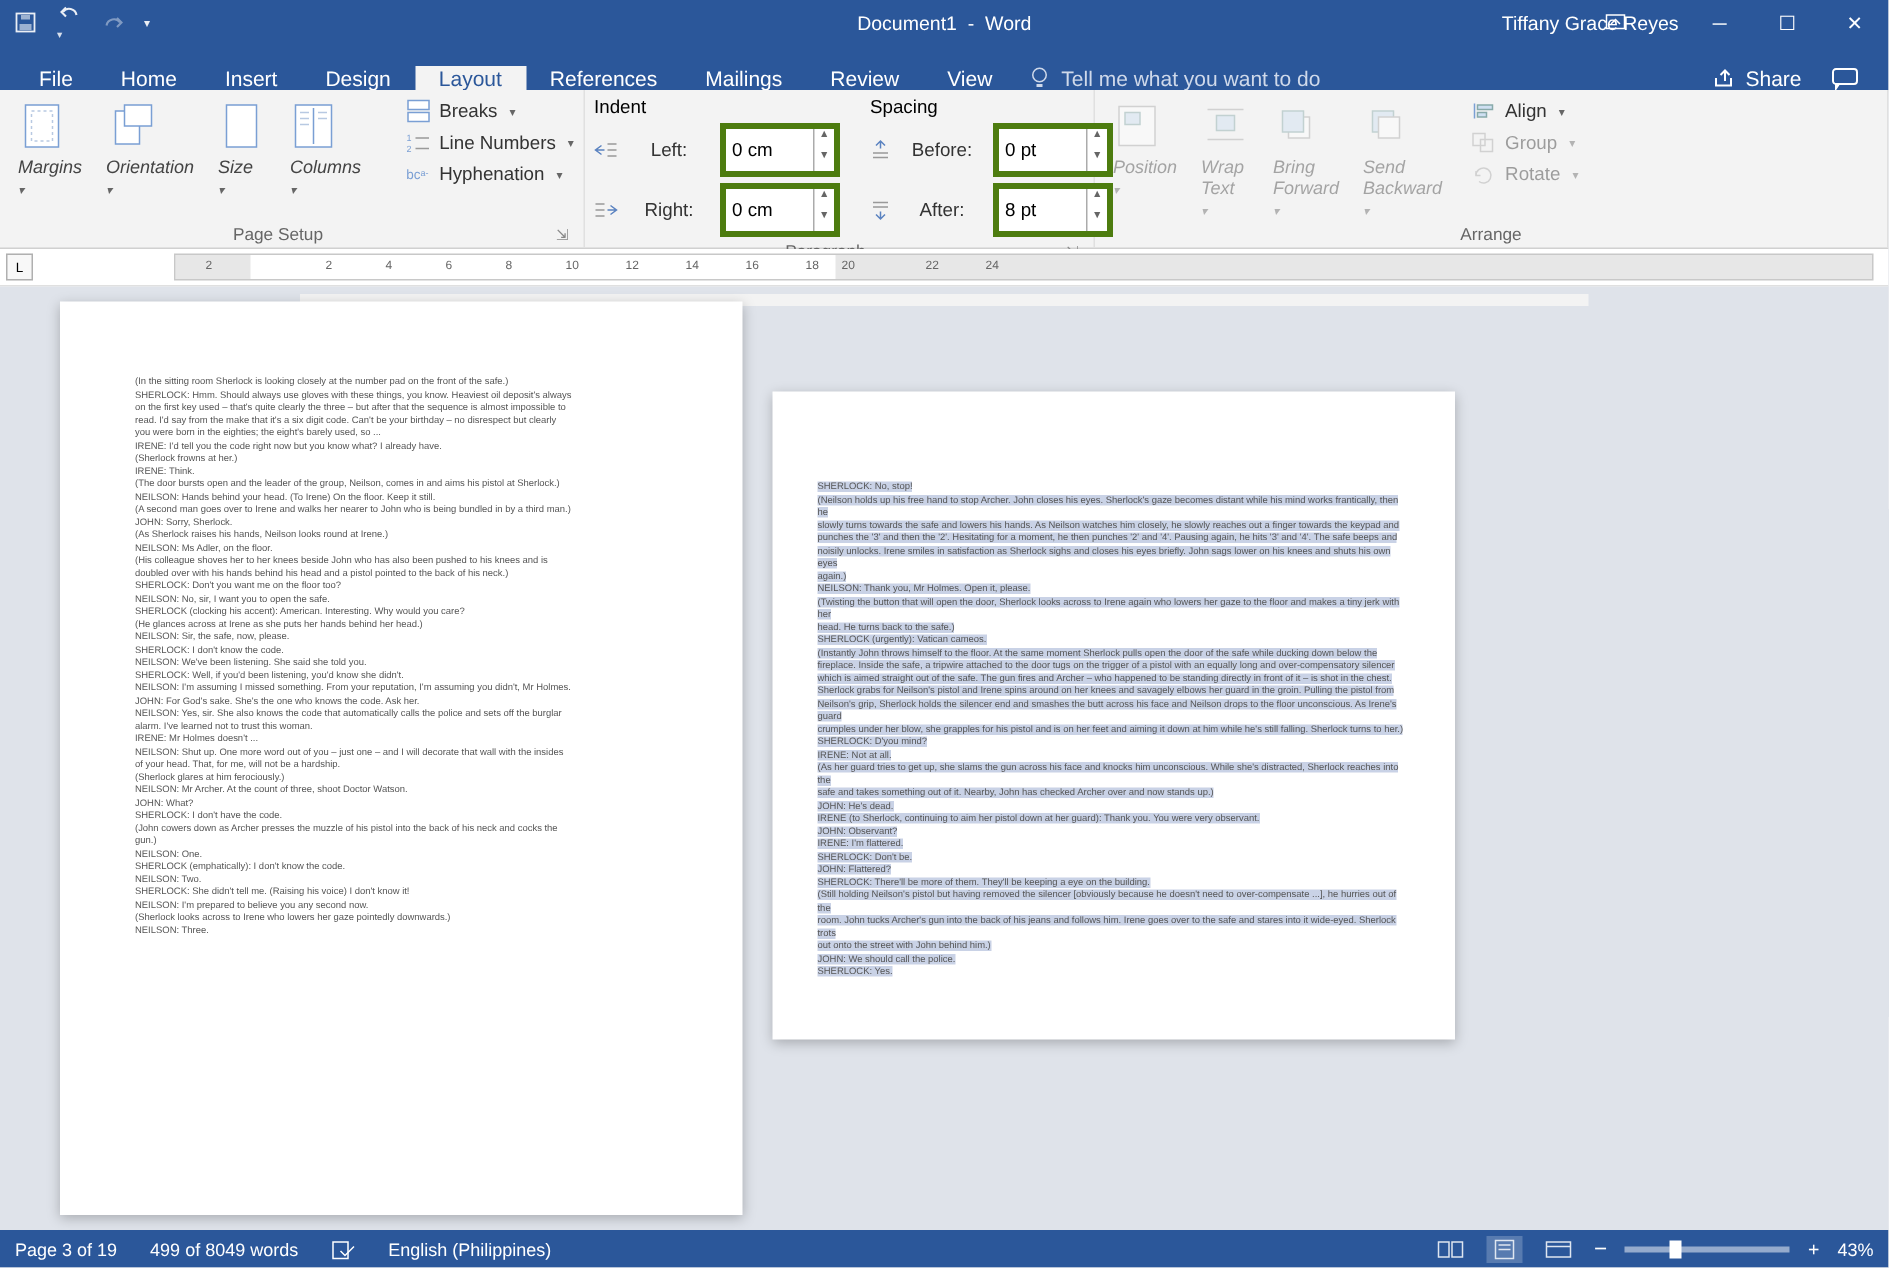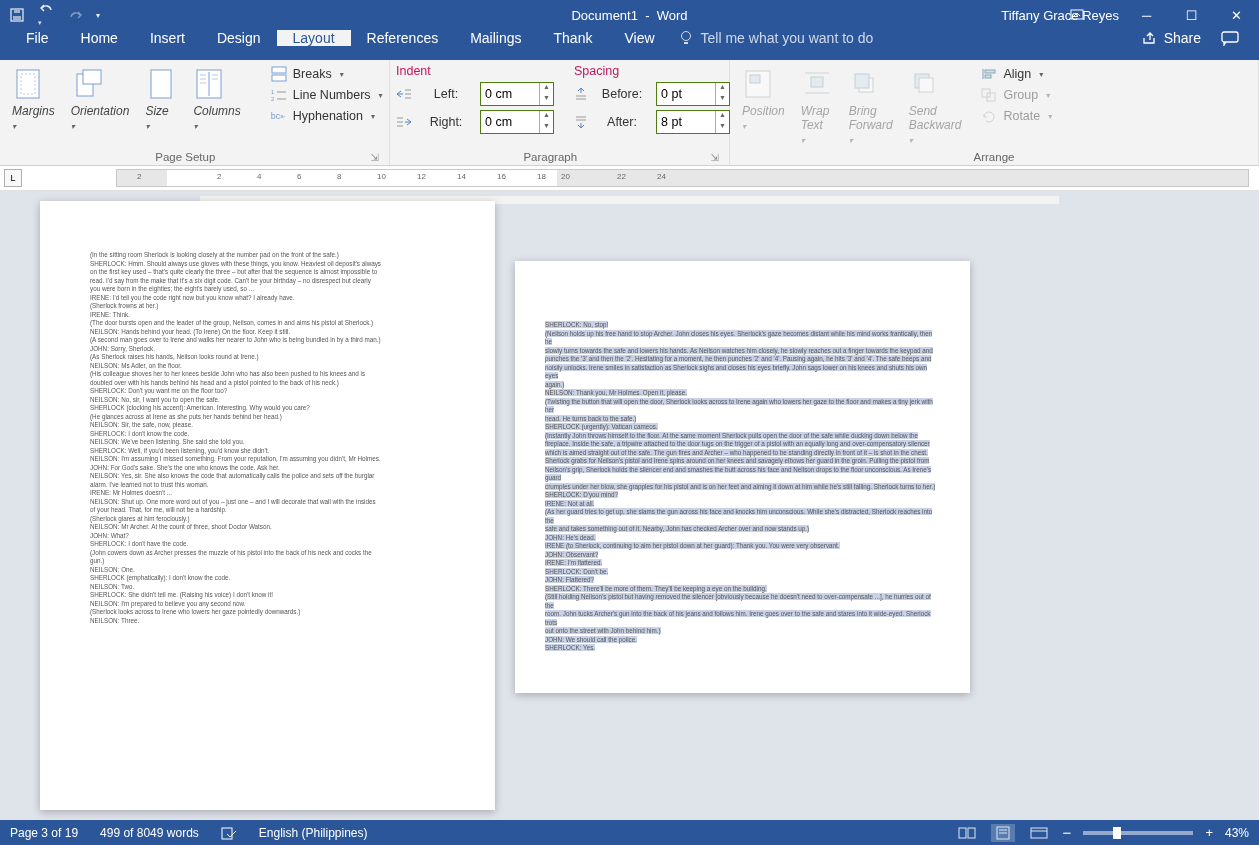--- a/index.html
+++ b/index.html
@@ -5,45 +5,45 @@
 * { margin: 0; padding: 0; box-sizing: border-box; font-family: "Segoe UI", Arial, sans-serif; }
 body { width: 1259px; height: 845px; overflow: hidden; background: #f1f1f1; display: flex; flex-direction: column; }
 .titlebar { height: 30px; background: #2b579a; display: flex; align-items: center; color: #fff; font-size: 12px; position: relative; }
 .titlebar .qat { display: flex; gap: 14px; padding-left: 10px; align-items: center; }
 .titlebar .qat span { opacity: .9; }
 .titlebar .title-center { position: absolute; left: 50%; transform: translateX(-50%); font-size: 13px; }
 .titlebar .title-right { position: absolute; right: 140px; font-size: 13px; }
 .titlebar .winbtns { position: absolute; right: 0; display: flex; }
 .titlebar .winbtns div { width: 45px; height: 30px; display: flex; align-items: center; justify-content: center; font-size: 13px; }
 .titlebar .ribbon-display { position: absolute; right: 175px; font-size: 11px; }
-.tabrow { height: 30px; background: #2b579a; display: flex; align-items: flex-start; color: #fff; padding-left: 10px; }
+.tabrow { height: 30px; background: #2b579a; display: flex; align-items: flex-end; color: #fff; padding-left: 10px; }
 .tabrow .tab { padding: 0 16px; display: flex; align-items: center; font-size: 14px; cursor: pointer; }
 .tabrow .tab.active { background: #f3f3f3; color: #2b579a; }
 .tabrow .tellme { display: flex; align-items: center; gap: 8px; margin-left: 8px; color: #cfd9ea; font-size: 14px; }
 .tabrow .right-cmds { margin-left: auto; display: flex; align-items: center; gap: 20px; padding-right: 20px; font-size: 14px; }
 .ribbon { height: 106px; background: #f3f3f3; border-bottom: 1px solid #d0d0d0; display: flex; }
 .ribbon-group { border-right: 1px solid #e0e0e0; display: flex; flex-direction: column; padding: 4px 6px 2px; }
 .ribbon-group .body { flex: 1; display: flex; gap: 4px; align-items: flex-start; }
 .ribbon-group .label { text-align: center; font-size: 11.5px; color: #666; padding: 2px 0 0; display: flex; align-items: center; justify-content: center; gap: 6px; }
 .ribbon-group .label .launcher { font-size: 10px; color: #888; margin-left: auto; padding-right: 4px; }
 .bigbtn { display: flex; flex-direction: column; align-items: flex-start; gap: 4px; padding: 4px 6px; font-size: 12px; color: #444; cursor: pointer; font-style: italic; }
 .bigbtn .ico { width: 32px; height: 32px; display: flex; align-items: center; justify-content: center; }
 .bigbtn.disabled { opacity: .45; }
 .bigbtn .drop { font-size: 8px; color: #666; }
 .stackbtns { display: flex; flex-direction: column; gap: 1px; }
 .smallbtn { display: flex; align-items: center; gap: 6px; font-size: 12.5px; color: #333; padding: 2px 4px; white-space: nowrap; cursor: pointer; }
 .smallbtn .ico { width: 16px; height: 16px; display: inline-flex; align-items: center; justify-content: flex-start; }
 .smallbtn .drop { font-size: 8px; color: #666; margin-left: 2px; }
 .param-row { display: flex; align-items: center; gap: 6px; font-size: 12.5px; color: #333; padding: 2px 0; }
 .param-row .lbl { width: 56px; text-align: center; }
-.param-row .spinner { border: 1px solid #4d7c0f; background: #fff; display: flex; align-items: stretch; height: 24px; }
+.param-row .spinner { border: 4px solid #4d7c0f; background: #fff; display: flex; align-items: stretch; height: 36px; }
 .param-row .spinner input { border: none; width: 58px; padding: 0 4px; font-size: 12.5px; outline: none; }
 .param-row .spinbtns { display: flex; flex-direction: column; width: 14px; border-left: 1px solid #ababab; }
 .param-row .spinbtns div { flex: 1; font-size: 7px; text-align: center; color: #666; cursor: pointer; }
-.param-head { font-size: 12.5px; color: #be185d; padding-bottom: 2px; }
+.param-head { font-size: 12.5px; color: #000000; padding-bottom: 2px; }
 .ruler-area { height: 25px; background: #fff; border-bottom: 1px solid #e0e0e0; position: relative; display: flex; }
 .ruler-area .tab-selector { width: 18px; height: 18px; border: 1px solid #b0b0b0; margin: 3px 4px; font-size: 9px; display: flex; align-items: center; justify-content: center; background: #f8f8f8; }
 .ruler-area .hruler { flex: 1; position: relative; margin: 3px 10px 0 90px; height: 18px; background: linear-gradient(#e7e7e7,#e7e7e7); border: 1px solid #c8c8c8; font-size: 8px; color: #666; overflow: hidden; }
 .hruler .num { position: absolute; top: 2px; }
 .hruler .white { position: absolute; background: #fff; top: 0; bottom: 0; }
 .workspace { flex: 1; background: #dfe3ea; overflow: hidden; position: relative; display: flex; gap: 20px; padding: 10px 40px; }
 .page { background: #fff; box-shadow: 0 2px 8px rgba(0,0,0,.25); font-size: 6.3px; color: #555; line-height: 1.35; padding: 50px 50px; width: 455px; position: relative; }
 .page.small { align-self: flex-start; margin-top: 60px; padding: 60px 30px 40px; }
 .page .sel { background: #c9d2e6; }
 .page p { margin: 0; }
@@ -98,21 +98,21 @@
 </div>
 
 <div class="tabrow">
   <div class="tab">File</div>
   <div class="tab">Home</div>
   <div class="tab">Insert</div>
   <div class="tab">Design</div>
   <div class="tab active">Layout</div>
   <div class="tab">References</div>
   <div class="tab">Mailings</div>
-  <div class="tab">Thank</div>
+  <div class="tab">Review</div>
   <div class="tab">View</div>
   <div class="tellme">
     <span>
         <svg width="14" height="16" viewBox="0 0 14 16">
           <circle cx="7" cy="6" r="4.5" fill="none" stroke="#cfd9ea"></circle>
           <path d="M5 12h4v2H5z" fill="#cfd9ea"></path>
         </svg>
       </span>
     <span>Tell me what you want to do</span>
   </div>

